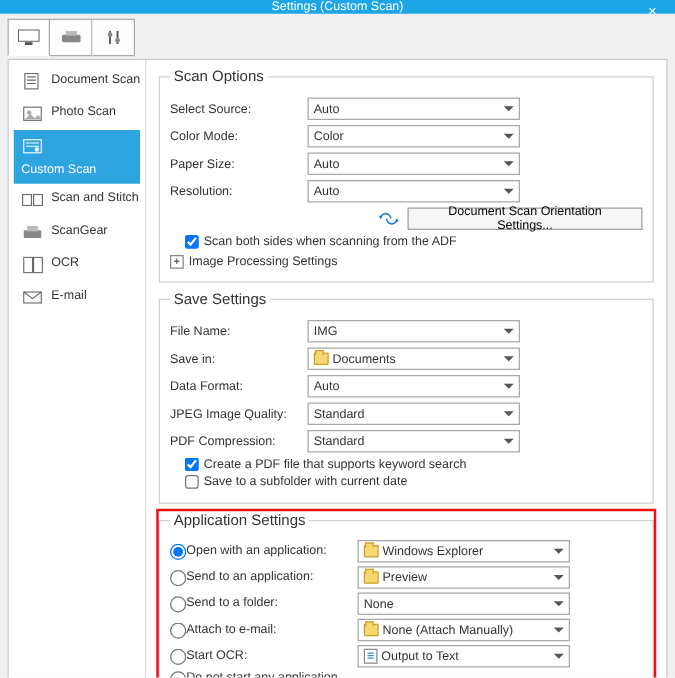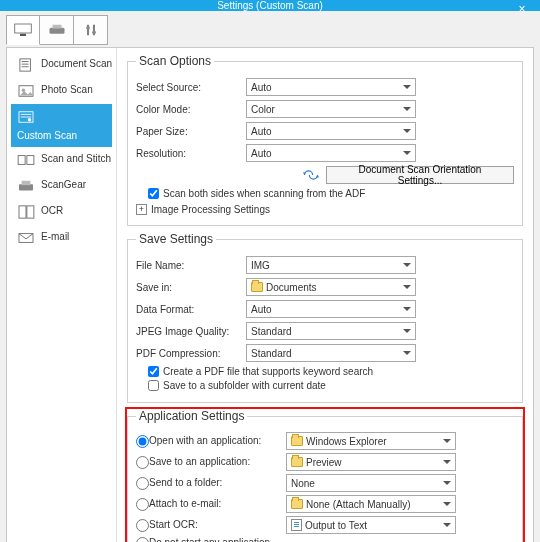--- a/index.html
+++ b/index.html
@@ -250,21 +250,21 @@
               <span>Open with an application:</span>
             </label>
           <div class="combo-box">
               <span class="folder-ic"></span>
               <span>Windows Explorer</span>
             </div>
         </div>
         <div class="app-row">
           <label class="radio-lbl">
               <input type="radio" name="app" style="">
-              <span>Save to an application:</span>
+              <span>Send to an application:</span>
             </label>
           <div class="combo-box">
               <span class="folder-ic"></span>
               <span>Preview</span>
             </div>
         </div>
         <div class="app-row">
           <label class="radio-lbl">
               <input type="radio" name="app" style="">
               <span>Send to a folder:</span>

